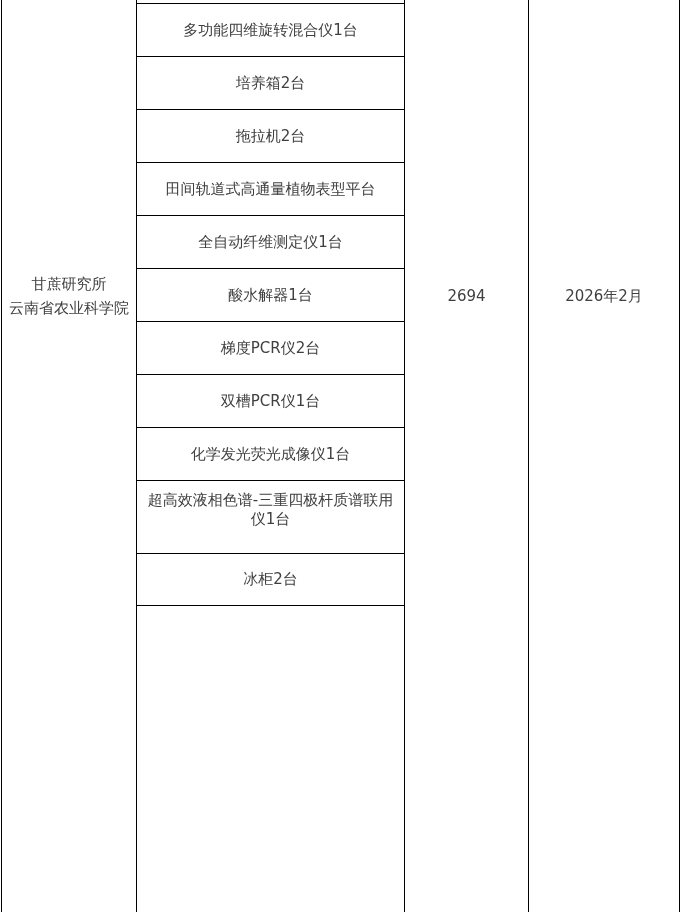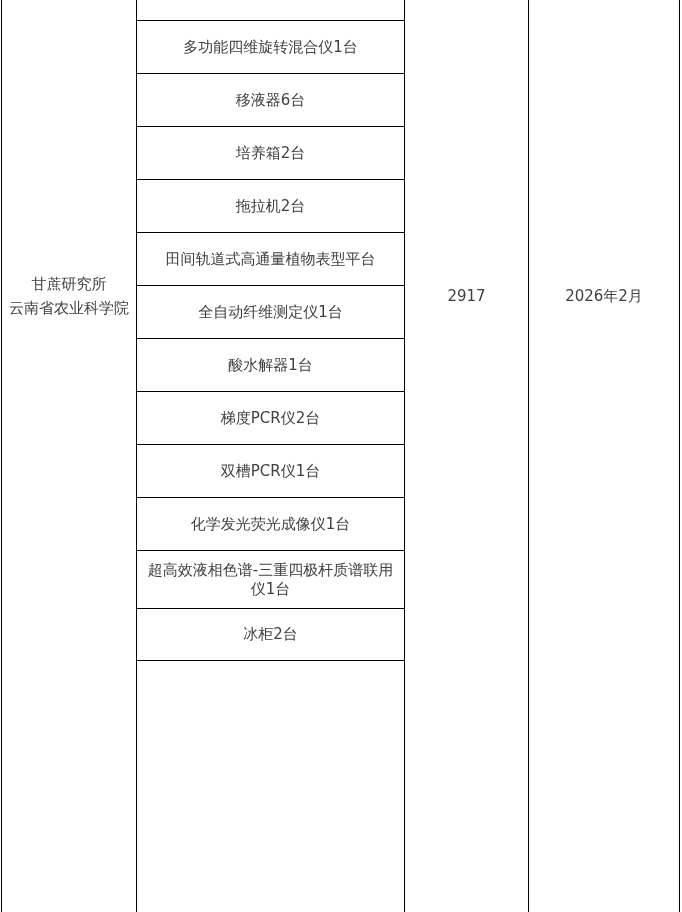--- a/index.html
+++ b/index.html
@@ -27,36 +27,36 @@
   .vline.v1 { left: 1px; }
   .vline.v2 { left: 136px; }
   .vline.v3 { left: 404px; }
   .vline.v4 { left: 528px; }
   .vline.v5 { left: 679px; }
   .equip-col {
     position: absolute;
     left: 137px;
     top: 0;
     width: 267px;
-    padding-top: 20px;
+    padding-top: 3px;
     box-sizing: border-box;
   }
   .eq-row {
     box-sizing: border-box;
     height: 53px;
     border-top: 1px solid var(--border-color, #000000);
     display: flex;
     align-items: center;
     justify-content: center;
     text-align: center;
     line-height: 19px;
     padding: 0 6px;
   }
   .eq-row.tall { height: 58px; justify-content: flex-end; }
-  .eq-row:last-child { border-bottom: 1px solid var(--border-color, #000000); }
+  .eq-row:last-child { border-bottom: 1px solid var(--border-color, #000000); margin-top: 15px; }
   .merged-cell {
     position: absolute;
     text-align: center;
   }
   .institution-cell {
     left: 2px;
     width: 134px;
     top: 272px;
     line-height: 24px;
   }
@@ -88,23 +88,20 @@
   <div class="merged-cell institution-cell">
     <span class="inst-line">甘蔗研究所</span>
     <span class="inst-line">云南省农业科学院</span>
   </div>
 
   <div class="equip-col">
       <div class="eq-row">
         <span>多功能四维旋转混合仪1台</span>
       </div>
       <div class="eq-row">
-        <span>移液器6台</span>
-      </div>
-      <div class="eq-row">
         <span>培养箱2台</span>
       </div>
       <div class="eq-row">
         <span>拖拉机2台</span>
       </div>
       <div class="eq-row">
         <span>田间轨道式高通量植物表型平台</span>
       </div>
       <div class="eq-row">
         <span>全自动纤维测定仪1台</span>
@@ -122,17 +119,17 @@
         <span>化学发光荧光成像仪1台</span>
       </div>
       <div class="eq-row tall">
         <span>超高效液相色谱-三重四极杆质谱联用仪1台</span>
       </div>
       <div class="eq-row">
         <span>冰柜2台</span>
       </div>
     </div>
 
-  <div class="merged-cell amount-cell">2917</div>
+  <div class="merged-cell amount-cell">2694</div>
 
   <div class="merged-cell date-cell">2026年2月</div>
 
 </div>
 
 </body></html>

